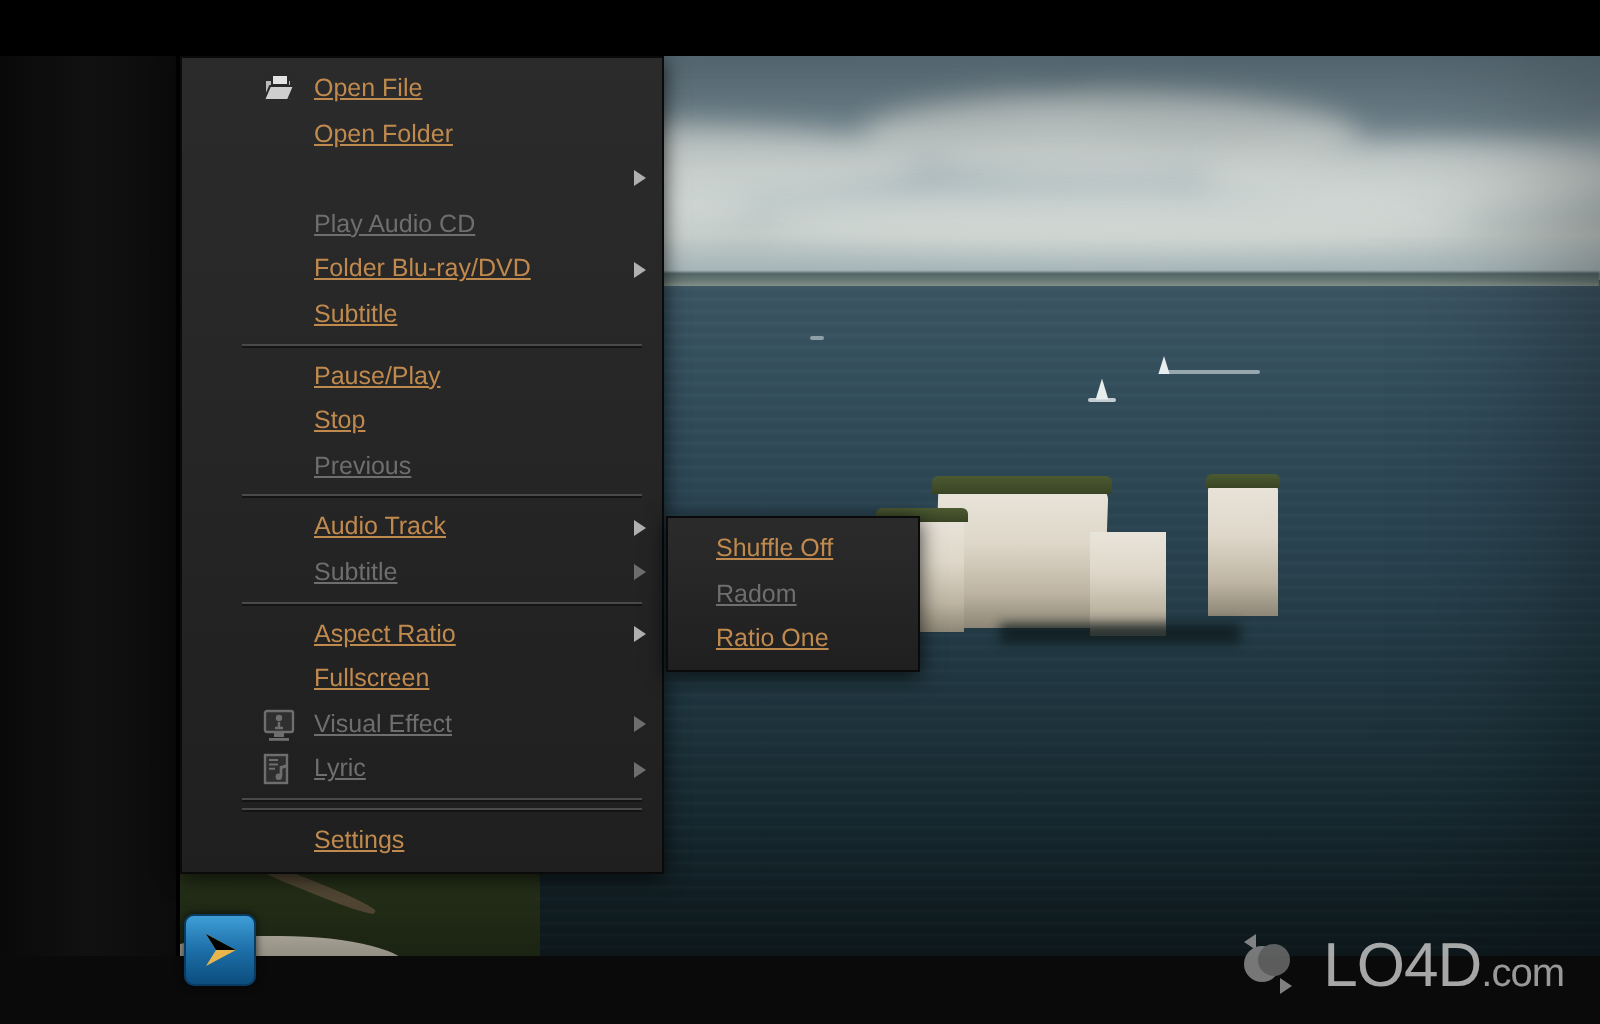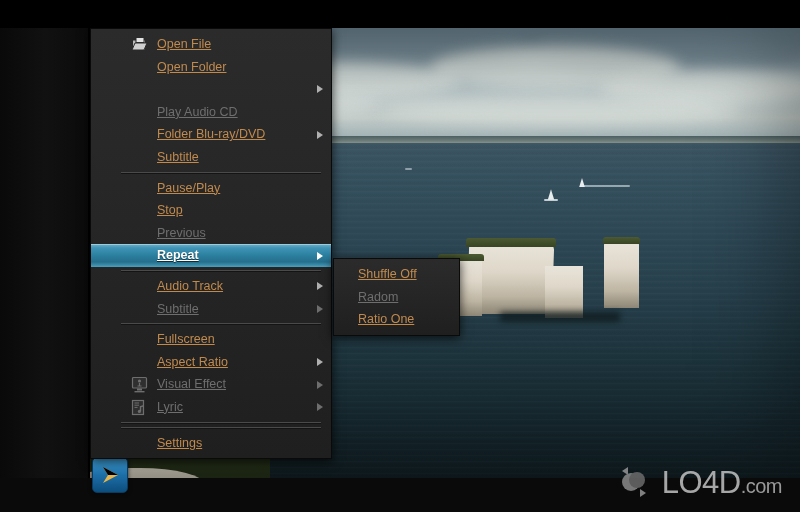--- a/index.html
+++ b/index.html
@@ -171,40 +171,36 @@
       <div class="sep"></div>
       <div class="mi">
         <span class="lbl">Pause/Play</span>
       </div>
       <div class="mi">
         <span class="lbl">Stop</span>
       </div>
       <div class="mi dim">
         <span class="lbl">Previous</span>
       </div>
-      <div class="mi hl">
-        <span class="lbl">Repeat</span>
-        <span class="arrow"></span>
-      </div>
       <div class="sep"></div>
       <div class="mi">
         <span class="lbl">Audio Track</span>
         <span class="arrow"></span>
       </div>
       <div class="mi dim">
         <span class="lbl">Subtitle</span>
         <span class="arrow"></span>
       </div>
       <div class="sep"></div>
       <div class="mi">
+        <span class="lbl">Aspect Ratio</span>
+        <span class="arrow"></span>
+      </div>
+      <div class="mi">
         <span class="lbl">Fullscreen</span>
-      </div>
-      <div class="mi">
-        <span class="lbl">Aspect Ratio</span>
-        <span class="arrow"></span>
       </div>
       <div class="mi dim">
         <span class="mico"><svg width="17" height="17" viewBox="0 0 17 17">
             <rect x="1.5" y="1.5" width="14" height="10.5" rx="1" fill="#2f2f2f" stroke="#6e6e6e" stroke-width="1.2"></rect>
             <rect x="6" y="12.5" width="5" height="2" fill="#6e6e6e"></rect>
             <rect x="3.5" y="15" width="10" height="1.4" fill="#6e6e6e"></rect>
             <circle cx="8.5" cy="5" r="1.6" fill="#6e6e6e"></circle>
             <path d="M8.5 7 L8.5 10 M6.5 10 L10.5 10" stroke="#6e6e6e" stroke-width="1.2"></path>
           </svg></span>
         <span class="lbl">Visual Effect</span>

